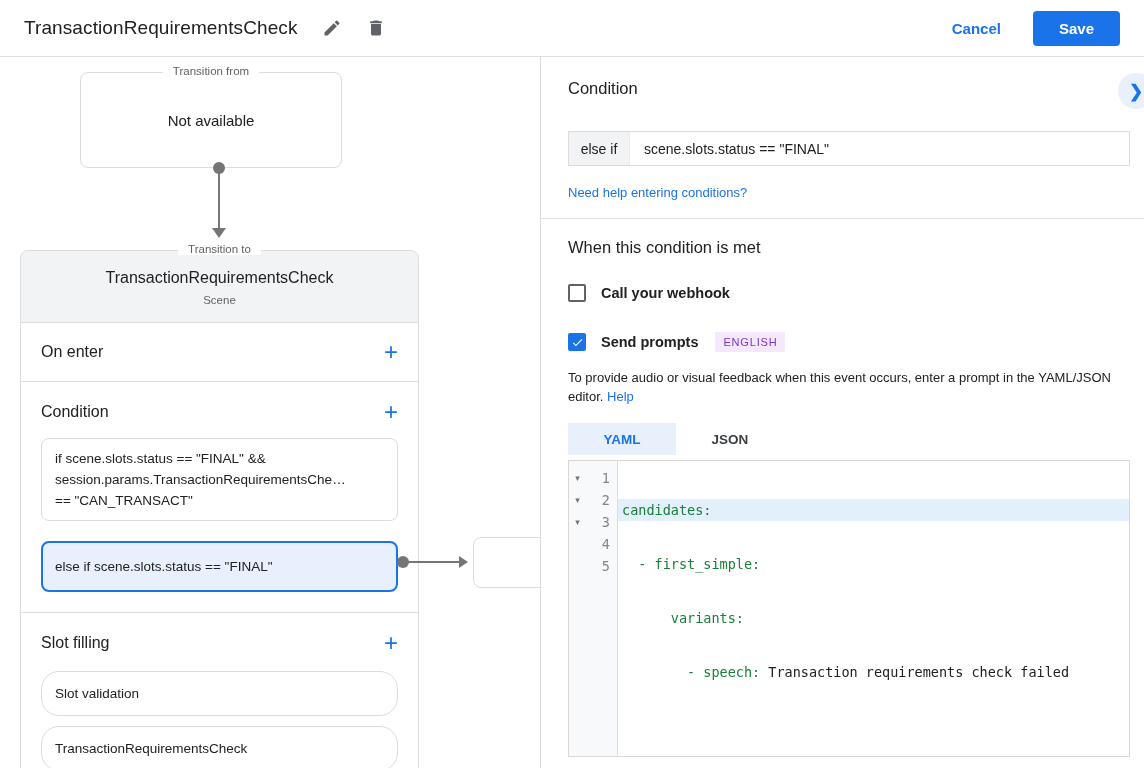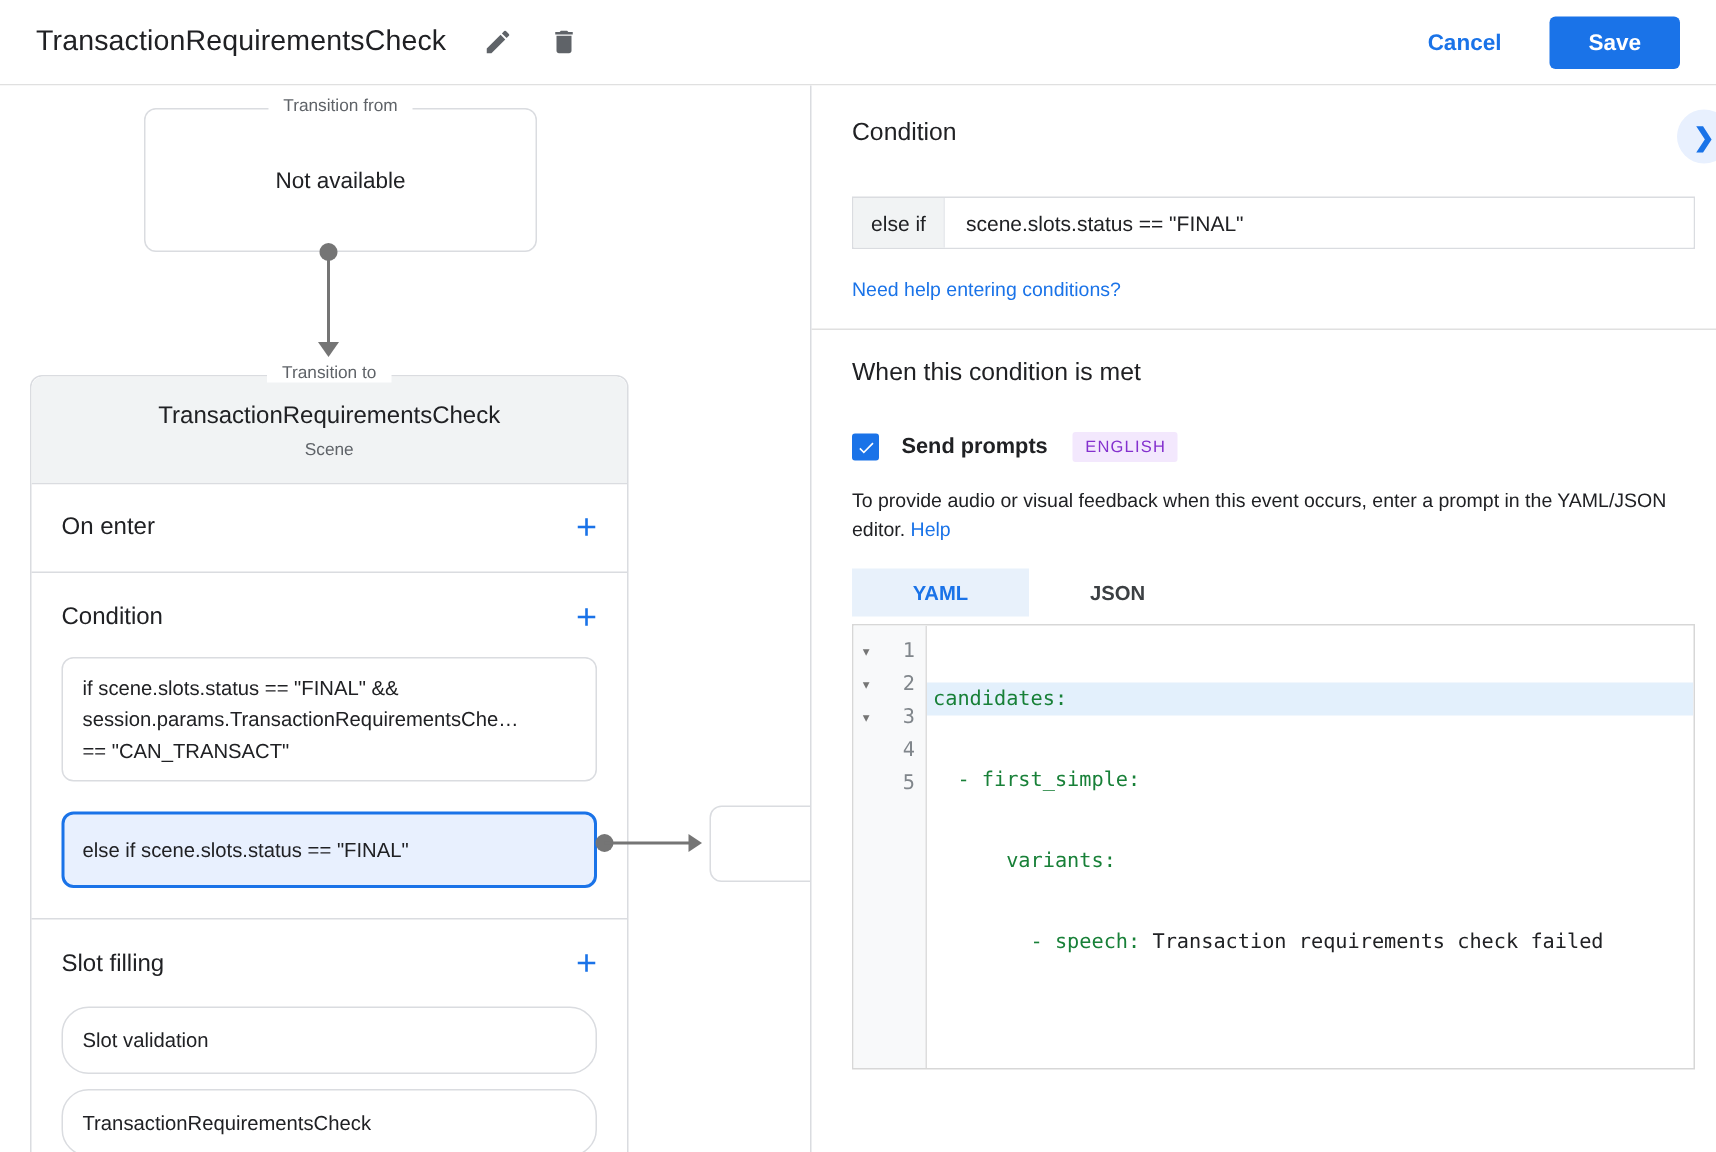--- a/index.html
+++ b/index.html
@@ -19,21 +19,21 @@
     padding:9px 26px; font-size:15px; font-weight:bold; font-family:inherit; cursor:pointer; }
 
   .main { display:flex; height:711px; }
 
   
   .canvas { width:540px; flex-shrink:0; position:relative; overflow:hidden; background:#fff; }
   .node { position:absolute; background:#fff; border:1px solid #dadce0; border-radius:8px; }
   .node-legend { position:absolute; top:-8px; left:0; right:0; text-align:center;
     font-size:11.5px; color:#5f6368; pointer-events:none; white-space:nowrap; }
   .node-legend span { background:#fff; padding:0 10px; }
-  .tfrom { left:96px; top:15px; width:262px; height:96px;
+  .tfrom { left:80px; top:15px; width:262px; height:96px;
     display:flex; align-items:center; justify-content:center; }
   .tfrom-text { font-size:15px; color:#202124; }
 
   .dot { position:absolute; width:12px; height:12px; border-radius:50%; background:#757575; }
   .vline { position:absolute; width:2px; background:#757575; }
   .arrow-down { position:absolute; width:0; height:0;
     border-left:7px solid transparent; border-right:7px solid transparent;
     border-top:10px solid #757575; }
   .hline { position:absolute; height:2px; background:#757575; }
   .arrow-right { position:absolute; width:0; height:0;
@@ -85,21 +85,21 @@
   .checkbox.checked { background:#1a73e8; border-color:#1a73e8;
     display:flex; align-items:center; justify-content:center; }
   .checkbox.checked svg { width:13px; height:13px; }
   .cb-label { margin-left:15px; font-size:14.5px; font-weight:bold; color:#202124; }
   .badge { margin-left:17px; background:#f3e8fd; color:#8430ce; font-size:11px;
     font-weight:normal; letter-spacing:0.8px; padding:4px 8px; border-radius:2px; }
   .desc { margin-top:16px; font-size:13px; line-height:19px; color:#202124; max-width:580px; }
   .desc a { color:#1a73e8; text-decoration:none; cursor:pointer; }
 
   .tabs { display:flex; margin-top:17px; }
-  .tab { width:118px; height:32px; display:flex; align-items:center; justify-content:center;
+  .tab { width:108px; height:32px; display:flex; align-items:center; justify-content:center;
     font-size:13.5px; font-weight:bold; cursor:pointer; }
   .tab.active { background:#e8f1fb; color:#1a73e8; }
   .tab.inactive { background:#fff; color:#3c4043; }
 
   .editor { display:flex; margin-top:5px; border:1px solid #d7d7d7; height:297px;
     overflow:hidden; background:#fff; }
   .gutter { width:49px; flex-shrink:0; background:#f8f9fa; border-right:1px solid #ddd;
     padding-top:6px; }
   .g-row { height:22px; display:flex; align-items:center; }
   .fold { width:17px; text-align:center; font-size:9px; color:#757575; cursor:pointer; }
@@ -207,20 +207,24 @@
       <div class="cond-prefix">else if</div>
       <input class="cond-input" type="text" value="scene.slots.status == &quot;FINAL&quot;" style="">
     </div>
 
     <a class="help-link">Need help entering conditions?</a>
 
     <div class="panel-divider"></div>
 
     <h2 class="when-title">When this condition is met</h2>
 
+    <div class="cb-row">
+      <span class="checkbox"></span>
+      <span class="cb-label">Call your webhook</span>
+    </div>
 
     <div class="cb-row second">
       <span class="checkbox checked">
         <svg viewBox="0 0 24 24">
             <path fill="#fff" d="M9 16.17 4.83 12l-1.42 1.41L9 19 21 7l-1.41-1.41z"></path>
           </svg>
       </span>
       <span class="cb-label">Send prompts</span>
       <span class="badge">ENGLISH</span>
     </div>

